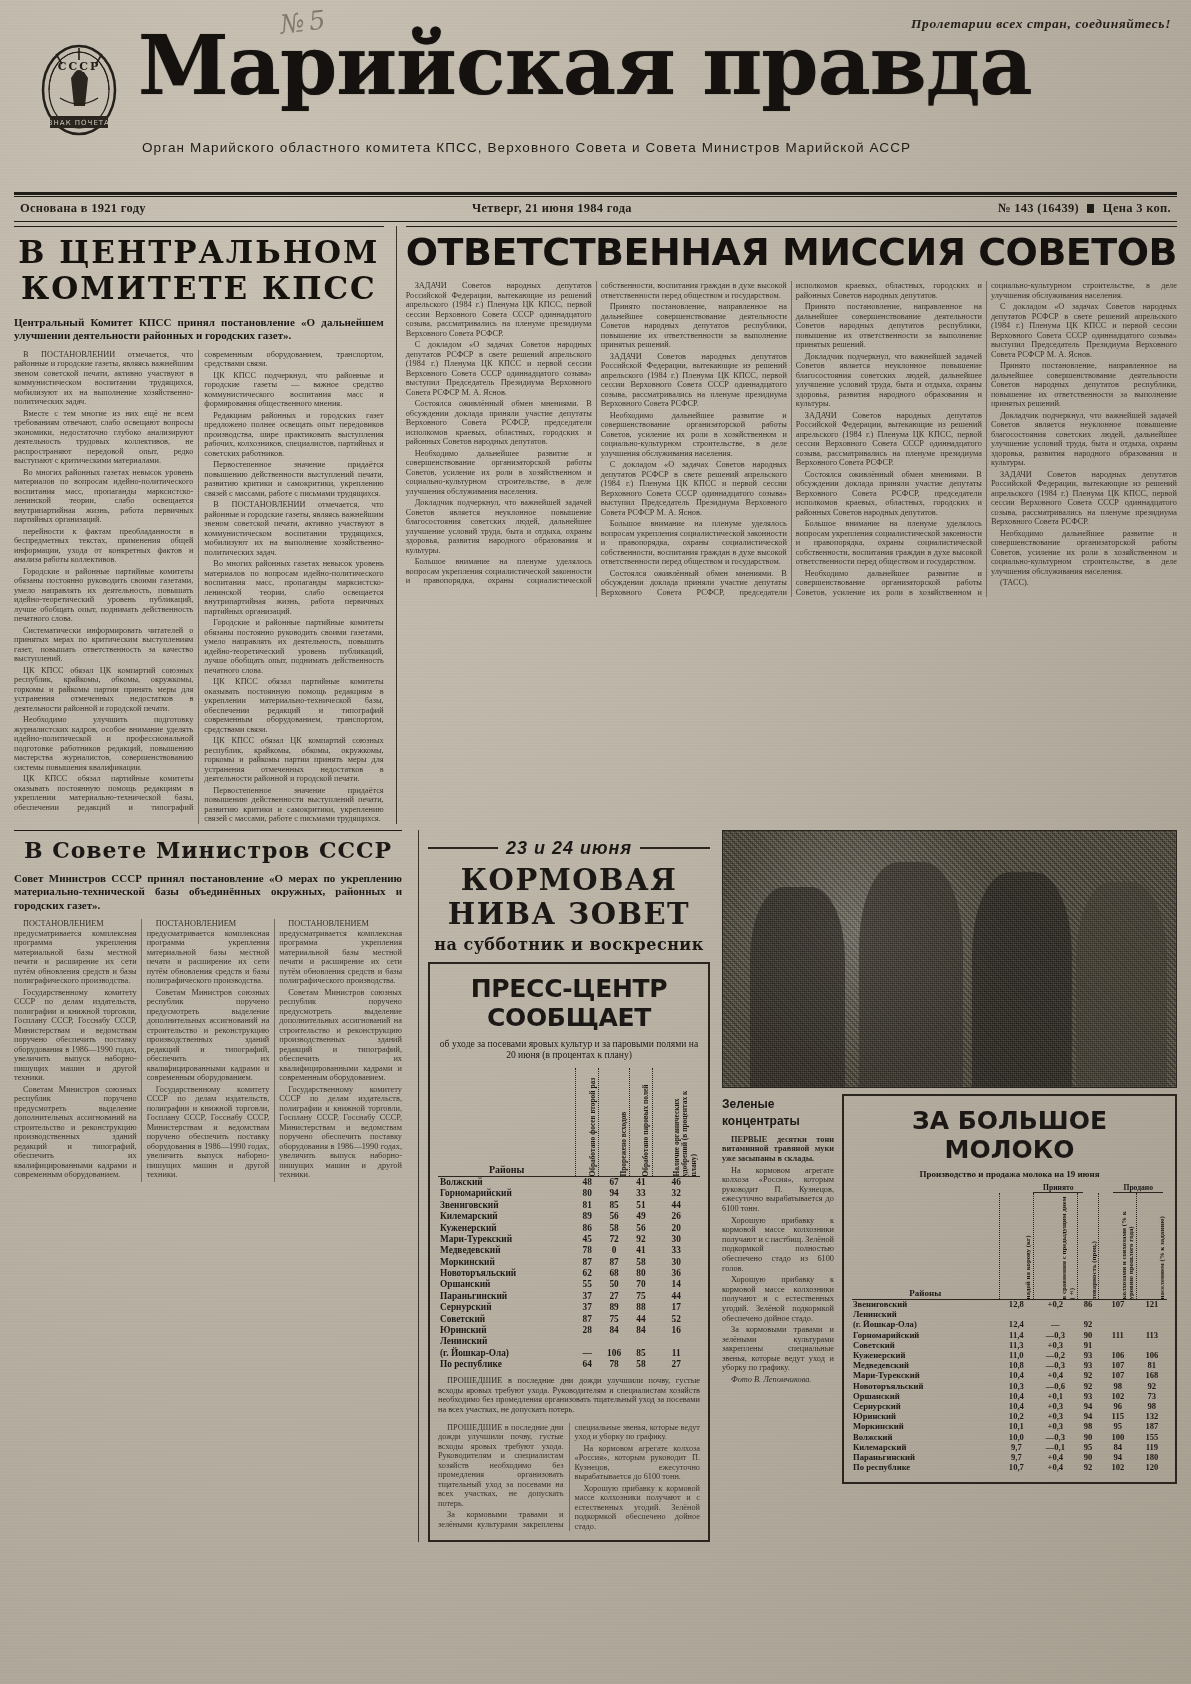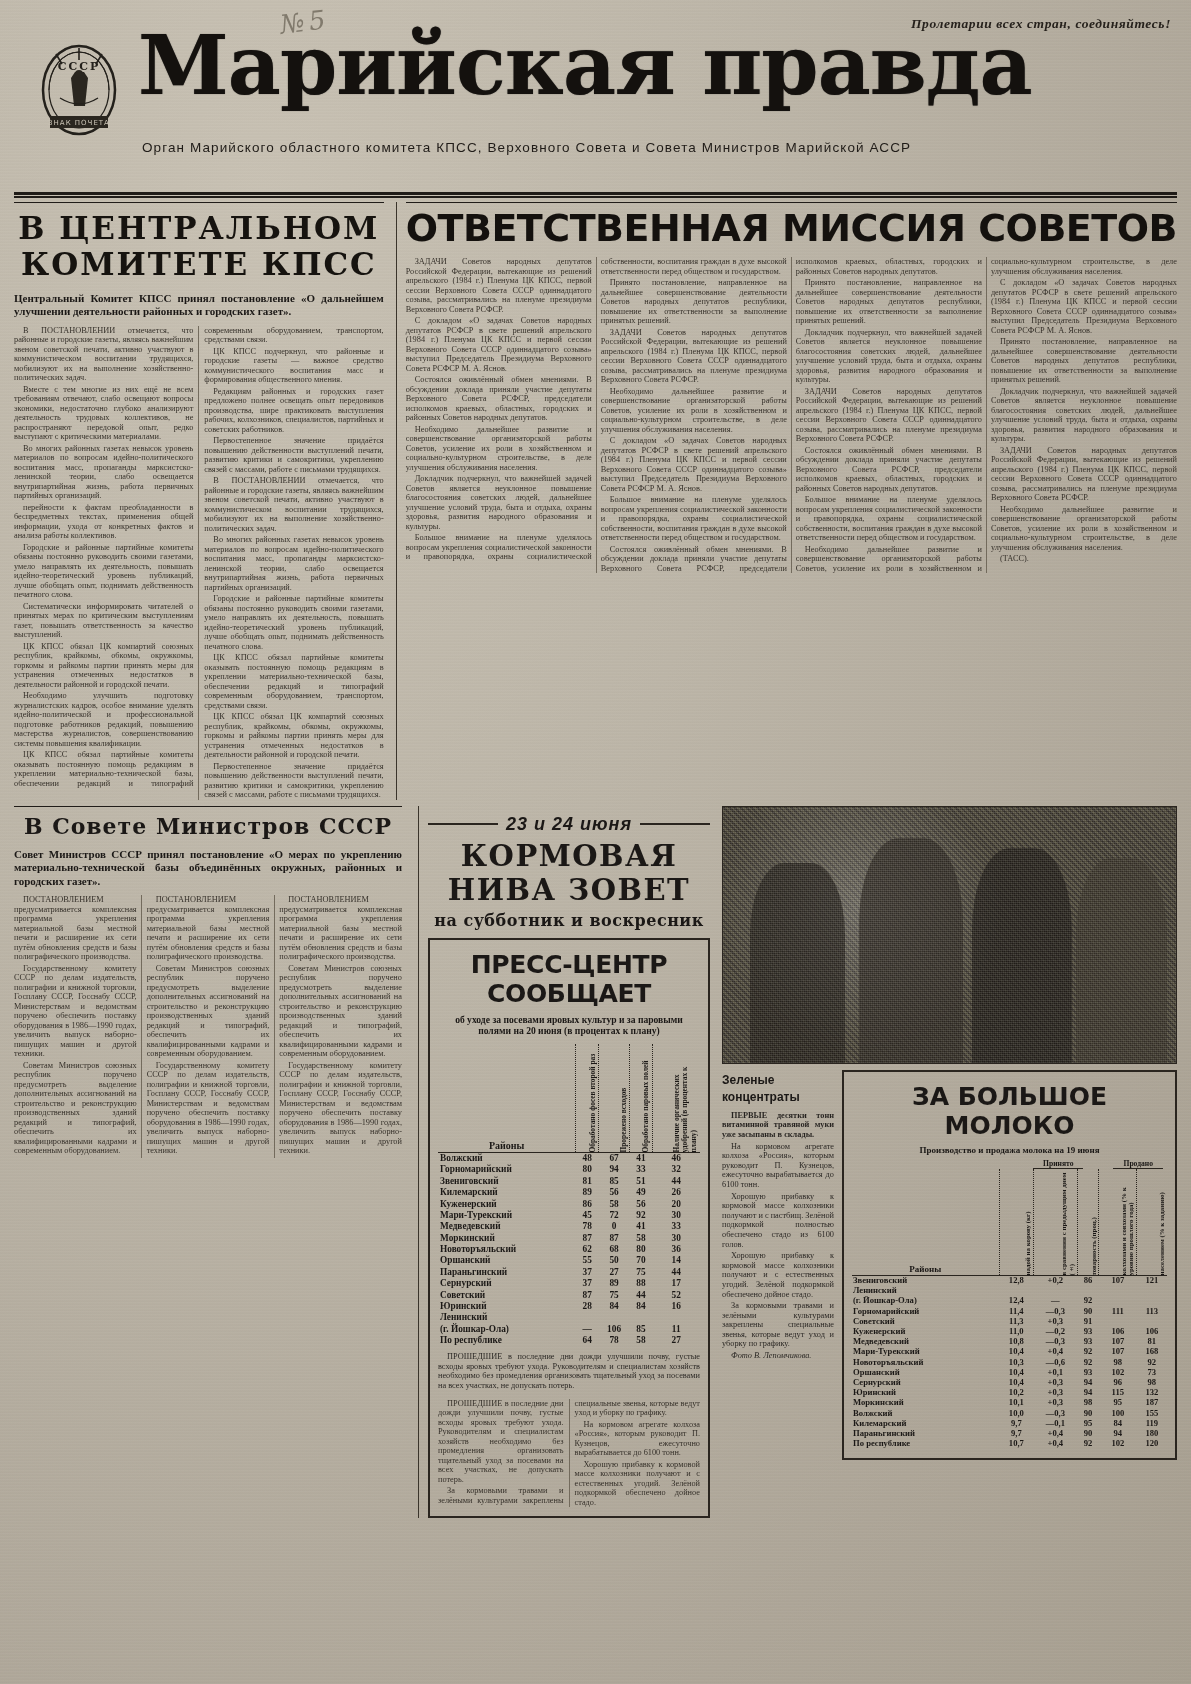--- a/index.html
+++ b/index.html
@@ -126,21 +126,21 @@
     font-family:"DejaVu Serif",serif;font-weight:bold;font-size:16px;
     text-align:center;margin:0 0 8px 0;letter-spacing:.5px;
   }
 
   .boxed{border:2px solid #2a251f;padding:7px 8px 9px 8px;box-sizing:border-box;}
   h3.press{
     font-family:"DejaVu Sans",sans-serif;font-weight:bold;font-size:25px;
     text-align:center;margin:3px 0 6px 0;letter-spacing:-.3px;
   }
   .press-sub{
-    font-size:9.6px;line-height:11.4px;text-align:center;font-weight:bold;
+    font-size:9.6px;line-height:11.4px;text-align:center;font-weight:normal;
     margin:4px 0 7px 0;
   }
   table.tbl{width:100%;border-collapse:collapse;font-size:9.2px;}
   table.tbl th{
     font-weight:bold;vertical-align:bottom;padding:1px 2px;
     border-bottom:1px solid #2a251f;
   }
   table.tbl th.vert{
     writing-mode:vertical-rl;transform:rotate(180deg);
     font-size:7.4px;line-height:8.4px;font-weight:bold;
@@ -225,20 +225,29 @@
       </svg>
     </div>
 
     <div class="title">Марийская правда</div>
     <div class="subtitle">Орган Марийского областного комитета КПСС, Верховного Совета и Совета Министров Марийской АССР</div>
   </div>
 
   <div class="rule-thick"></div>
   <div class="rule-thin"></div>
 
+  <div class="infoline">
+    <span>Основана в 1921 году</span>
+    <span class="mid">Четверг, 21 июня 1984 года</span>
+    <span class="nowrap">
+      <span>№ 143 (16439)</span>
+      <span class="sq"></span>
+      <span>Цена 3 коп.</span>
+    </span>
+  </div>
   <div class="rule-thin"></div>
 
   <div class="body-grid">
 
     <div class="col-left">
       <div class="rule-thin"></div>
       <h1 class="hl-serif">
         <span>В ЦЕНТРАЛЬНОМ</span><br>
         <span>КОМИТЕТЕ КПСС</span>
       </h1>

